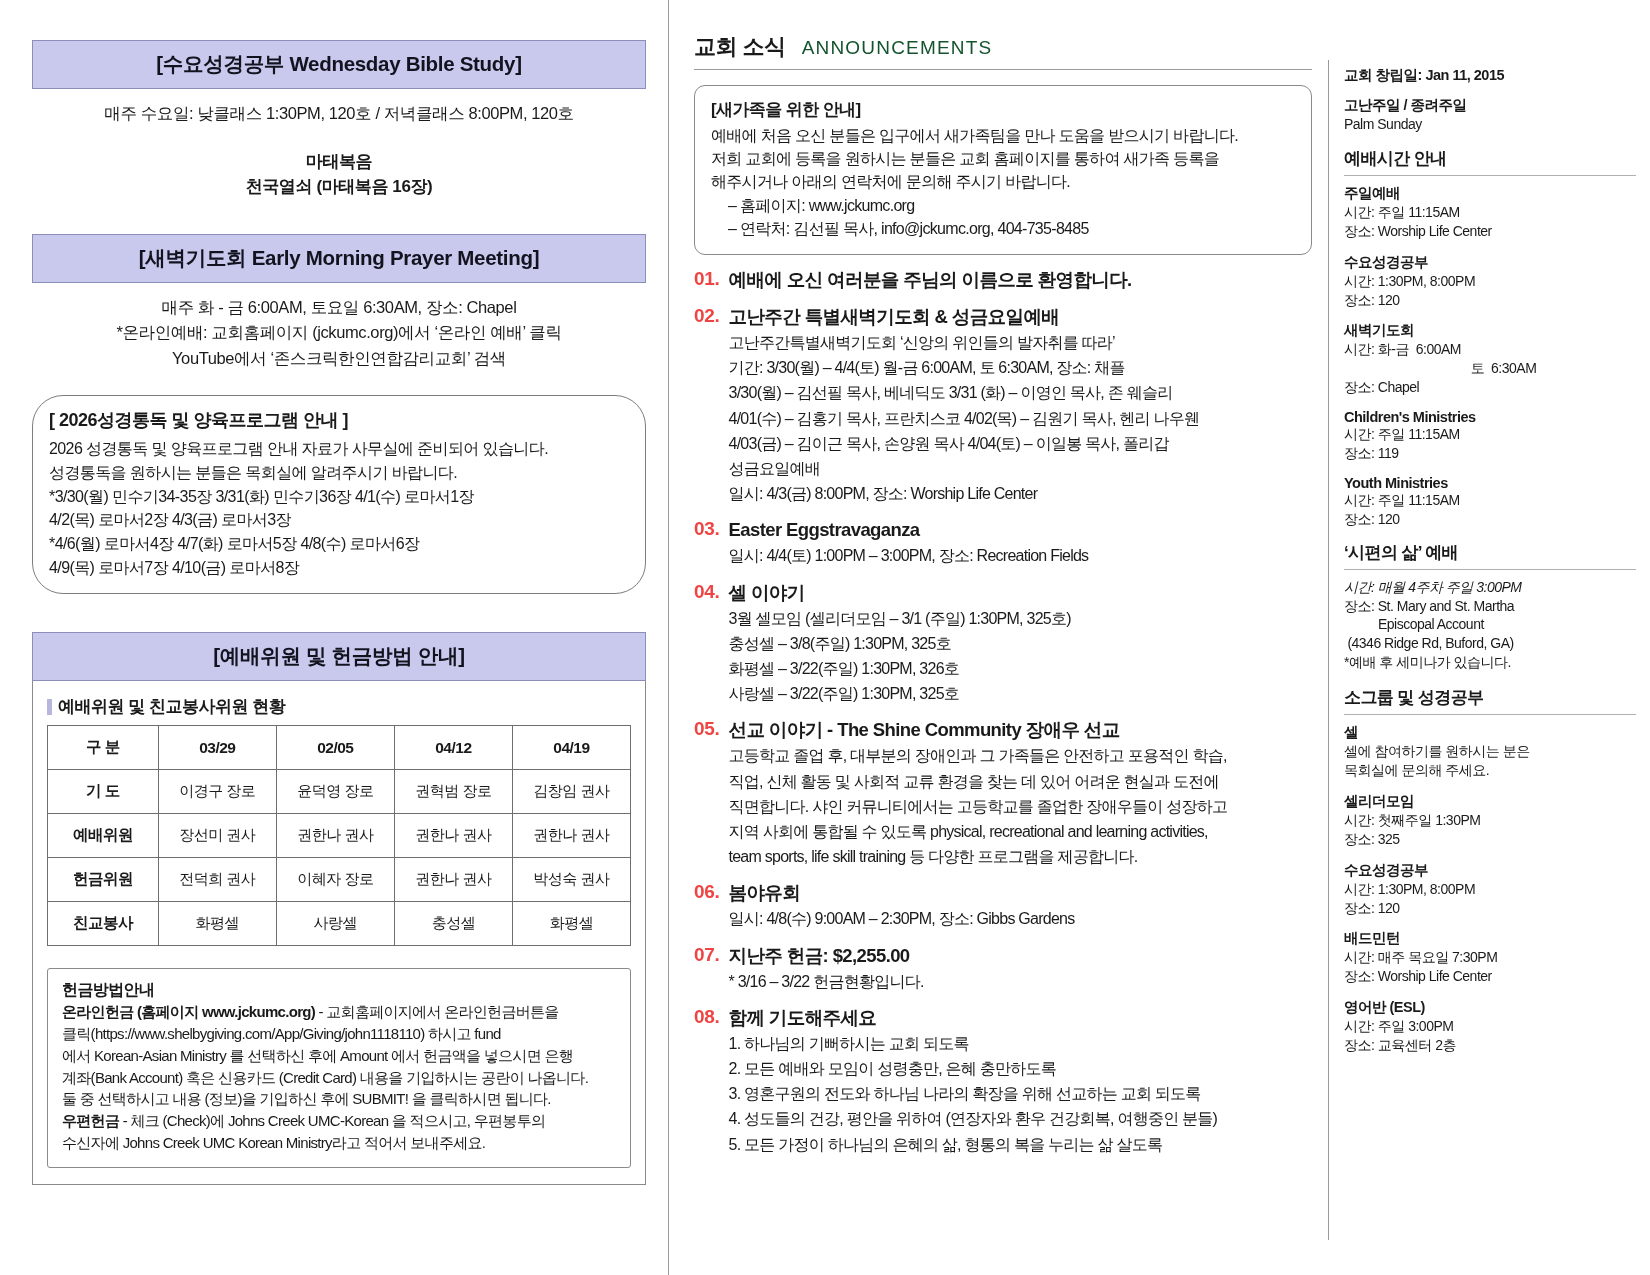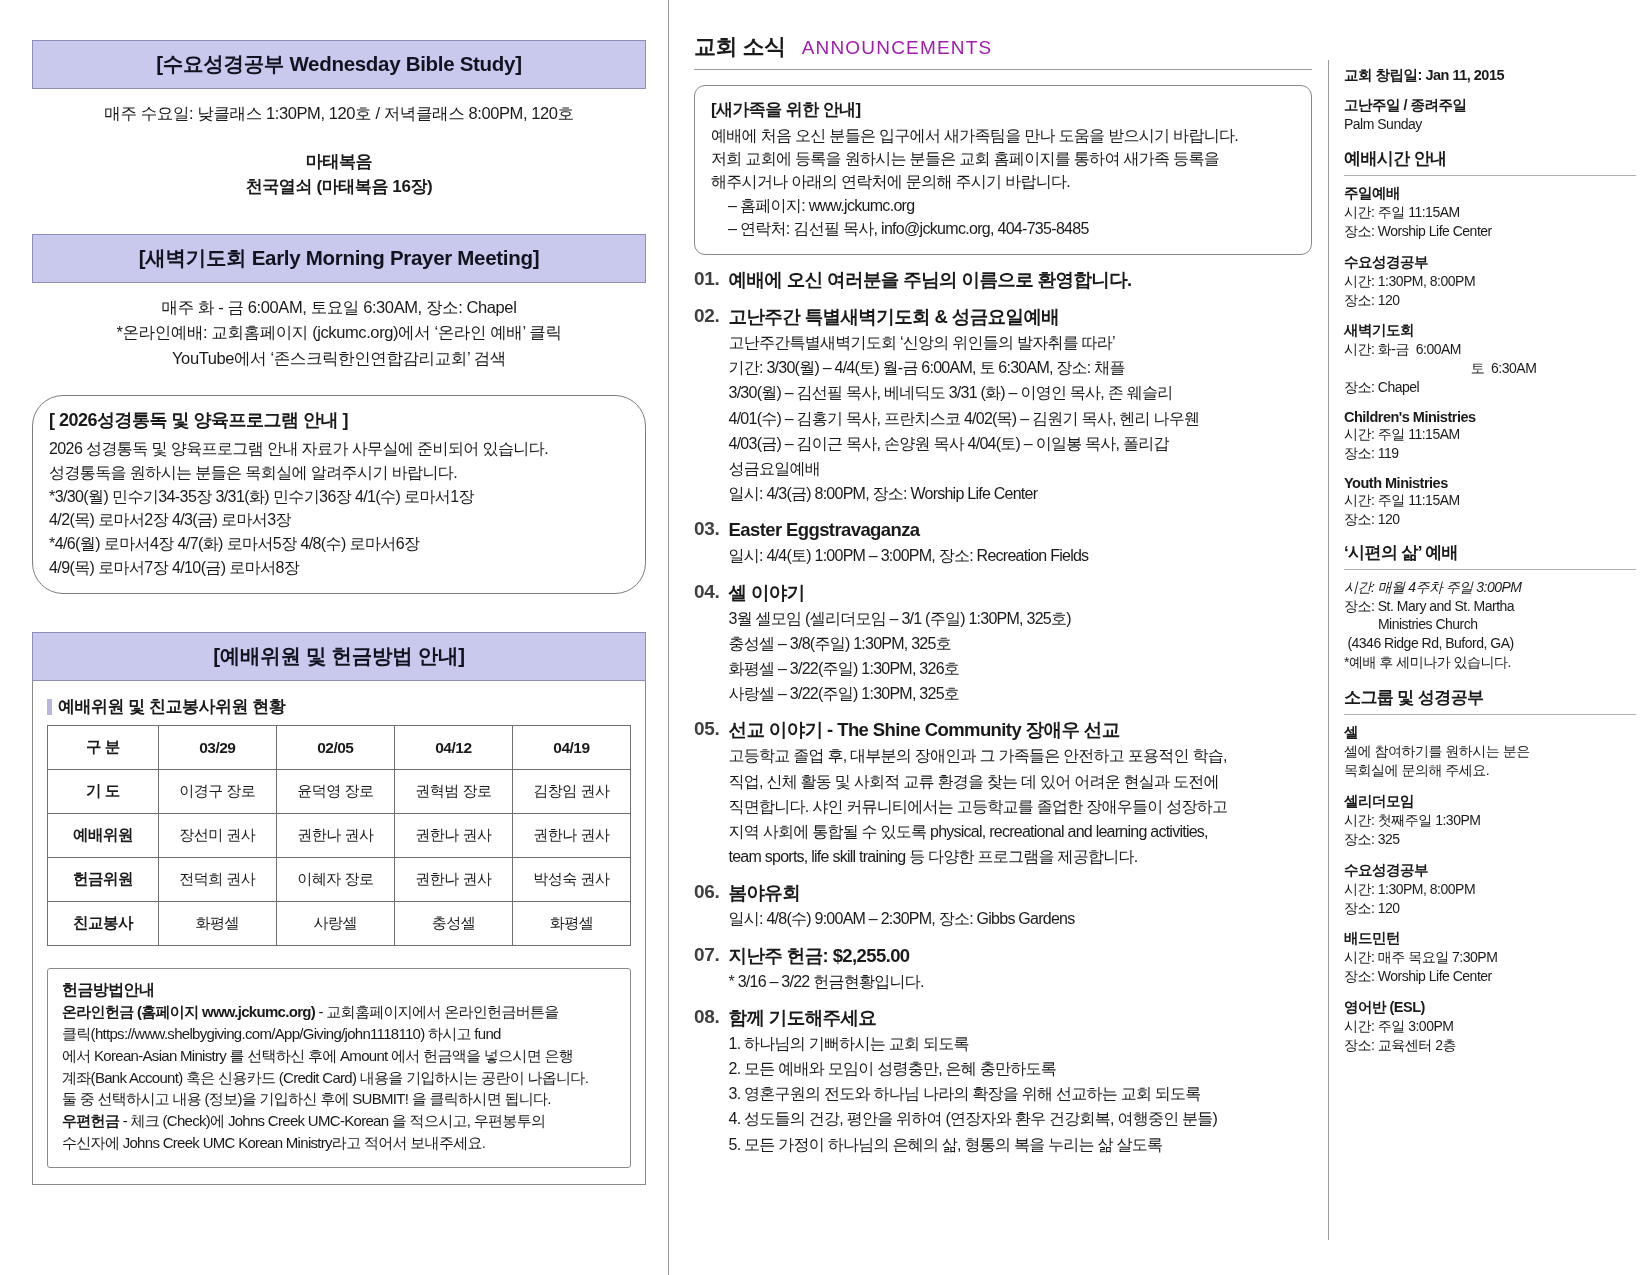--- a/index.html
+++ b/index.html
@@ -38,29 +38,29 @@
 
   .offer { border-left: 1px solid #8a8a8a; border-right: 1px solid #8a8a8a; border-top: 1px solid #8a8a8a; border-bottom: 1px solid #8a8a8a; border-radius: 3px; padding: 11px 14px 13px; }
   .offer .t { font-weight: bold; font-size: 16px; letter-spacing: -0.6px; }
   .offer p { font-size: 15px; line-height: 1.45; letter-spacing: -0.7px; }
   .offer b { font-weight: bold; }
 
   
   .col-mid { width: 660px; flex: 0 0 660px; padding: 32px 16px 0 26px; position: relative; }
   .ann-head { display: flex; align-items: baseline; gap: 16px; padding-bottom: 7px; border-bottom: 1px solid #9a9a9a; }
   .ann-head .kr { font-size: 22px; font-weight: bold; letter-spacing: -0.5px; }
-  .ann-head .en { font-size: 19px; color: #a21caf; letter-spacing: 1.2px; }
+  .ann-head .en { font-size: 19px; color: #14532d; letter-spacing: 1.2px; }
 
   .newfam { border: 1px solid #8a8a8a; border-radius: 11px; padding: 12px 16px 14px; margin-top: 15px; }
   .newfam h4 { font-size: 17px; font-weight: bold; letter-spacing: -0.6px; margin-bottom: 3px; }
   .newfam p { font-size: 16px; line-height: 1.45; letter-spacing: -0.7px; }
   .newfam .ind { padding-left: 17px; }
 
   .item { display: flex; gap: 9px; margin-top: 13px; }
-  .item .num { color: #404040; font-weight: bold; font-size: 19px; flex: 0 0 auto; letter-spacing: -0.3px; }
+  .item .num { color: #ef4444; font-weight: bold; font-size: 19px; flex: 0 0 auto; letter-spacing: -0.3px; }
   .item .body { flex: 1; }
   .item .title { font-weight: bold; font-size: 18.5px; letter-spacing: -0.6px; line-height: 1.3; }
   .item .det { font-size: 16px; line-height: 1.45; letter-spacing: -0.75px; margin-top: 2px; }
 
   
   .col-right { width: 322px; flex: 0 0 322px; padding: 66px 14px 0 0; position: relative; }
   .rdiv { position: absolute; left: 0; top: 60px; width: 1px; height: 1180px; background: #9a9a9a; }
   .col-right .inner { padding-left: 16px; }
   .sb-b { font-weight: bold; font-size: 14.5px; letter-spacing: -0.5px; }
   .sb-t { font-size: 14px; letter-spacing: -0.5px; line-height: 1.35; }
@@ -284,21 +284,21 @@
             <div class="sb-t" style="white-space: pre;">시간: 주일 11:15AM</div>
             <div class="sb-t" style="white-space: pre;">장소: 120</div>
           </div>
         </div>
 
       <div class="sb-sec" style="margin-top:6px;">‘시편의 삶’ 예배</div>
       <div class="sb-rule"></div>
       <div id="psalms-host">
           <div class="sb-t" style="white-space: pre; font-style: italic;">시간: 매월 4주차 주일 3:00PM</div>
           <div class="sb-t" style="white-space: pre;">장소: St. Mary and St. Martha</div>
-          <div class="sb-t" style="white-space: pre;">          Ministries Church</div>
+          <div class="sb-t" style="white-space: pre;">          Episcopal Account</div>
           <div class="sb-t" style="white-space: pre;"> (4346 Ridge Rd, Buford, GA)</div>
           <div class="sb-t" style="white-space: pre;">*예배 후 세미나가 있습니다.</div>
         </div>
 
       <div class="sb-sec" style="margin-top:14px;">소그룹 및 성경공부</div>
       <div class="sb-rule"></div>
       <div id="groups-host">
           <div class="sb-blk">
             <div class="sb-b">셀</div>
             <div class="sb-t" style="white-space: pre;">셀에 참여하기를 원하시는 분은</div>

